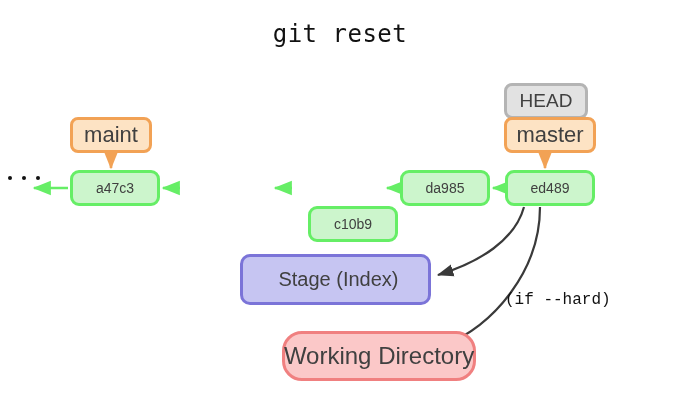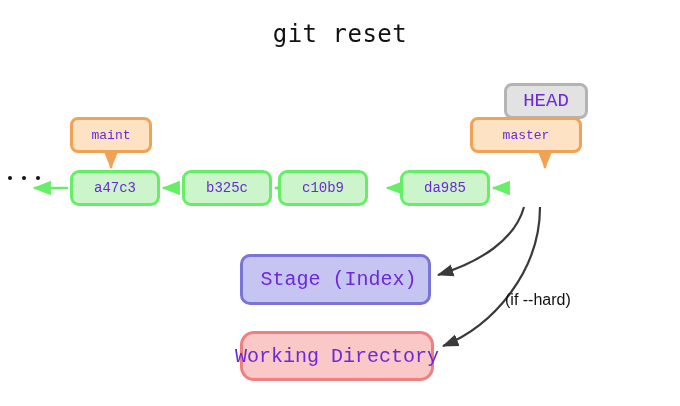--- a/index.html
+++ b/index.html
@@ -25,78 +25,79 @@
   }
   .node {
     position: absolute;
     box-sizing: border-box;
     display: flex;
     align-items: center;
     justify-content: center;
     border-radius: 9px;
     border-style: solid;
     border-width: 3px;
-    font-family: Liberation Mono, monospace;
-    color: #6d28d9;
+    font-family: Liberation Sans, sans-serif;
+    color: #404040;
     white-space: nowrap;
     z-index: 3;
     text-align: right;
   }
   .commit {
     background: #ccf5cc;
     border-color: #66ee66;
     font-size: 14px;
     width: 90px;
     height: 36px;
     top: 170px;
   }
   .ref-orange {
     background: #fde3c4;
     border-color: #f2a255;
-    font-size: 13px;
+    font-size: 22px;
     border-radius: 8px;
   }
   .ref-gray {
     background: #e2e2e2;
     border-color: #b4b4b4;
     font-size: 19px;
     border-radius: 8px;
   }
   .area-stage {
     background: #c6c5f2;
     border-color: #7b74d8;
     border-width: 3px;
     border-radius: 10px;
     font-size: 20px;
     padding-left: 6px;
   }
   .area-wd {
     background: #fbc8c8;
     border-color: #f08080;
     border-width: 3px;
-    border-radius: 14px;
-    font-size: 20px;
+    border-radius: 20px;
+    font-size: 24px;
+    margin-left: 42px;
   }
   #diagram-title {
     position: absolute;
     left: 0;
     top: 20px;
     width: 680px;
     text-align: center;
     font-family: "DejaVu Sans Mono", "Liberation Mono", monospace;
     font-size: 24px;
     color: #111111;
     letter-spacing: 0.5px;
     z-index: 3;
   }
   #hard-annotation {
     position: absolute;
     left: 505px;
     top: 291px;
-    font-family: Liberation Sans, sans-serif;
+    font-family: Liberation Mono, monospace;
     font-size: 16px;
     color: #111111;
     white-space: nowrap;
     z-index: 3;
   }
   #ellipsis {
     position: absolute;
     left: 8px;
     top: 176px;
     display: flex;
@@ -151,29 +152,29 @@
     </g>
   </svg>
 
   <div id="ellipsis">
     <span class="dot"></span>
     <span class="dot"></span>
     <span class="dot"></span>
   </div>
 
   <div class="node commit" style="left:70px;">a47c3</div>
-  <div class="node commit" style="left:182px;">b325c</div>
-  <div class="node commit" style="left:278px;">c10b9</div>
+  <div class="node commit" style="left:308px;margin-top:36px;">c10b9</div>
   <div class="node commit" style="left:400px;">da985</div>
+  <div class="node commit" style="left:505px;">ed489</div>
 
   <div class="node ref-orange" style="left:70px; top:117px; width:82px; height:36px;">maint</div>
 
   <div class="node ref-gray" style="left:504px; top:83px; width:84px; height:36px;">HEAD</div>
 
-  <div class="node ref-orange" style="left:470px; top:117px; width:112px; height:36px;">master</div>
+  <div class="node ref-orange" style="left:504px; top:117px; width:92px; height:36px;">master</div>
 
   <div class="node area-stage" style="left:240px; top:254px; width:191px; height:51px;">Stage (Index)</div>
 
   <div class="node area-wd" style="left:240px; top:331px; width:194px; height:50px;">Working Directory</div>
 
   <div id="hard-annotation">(if --hard)</div>
 
 </div>
 
 </body></html>

